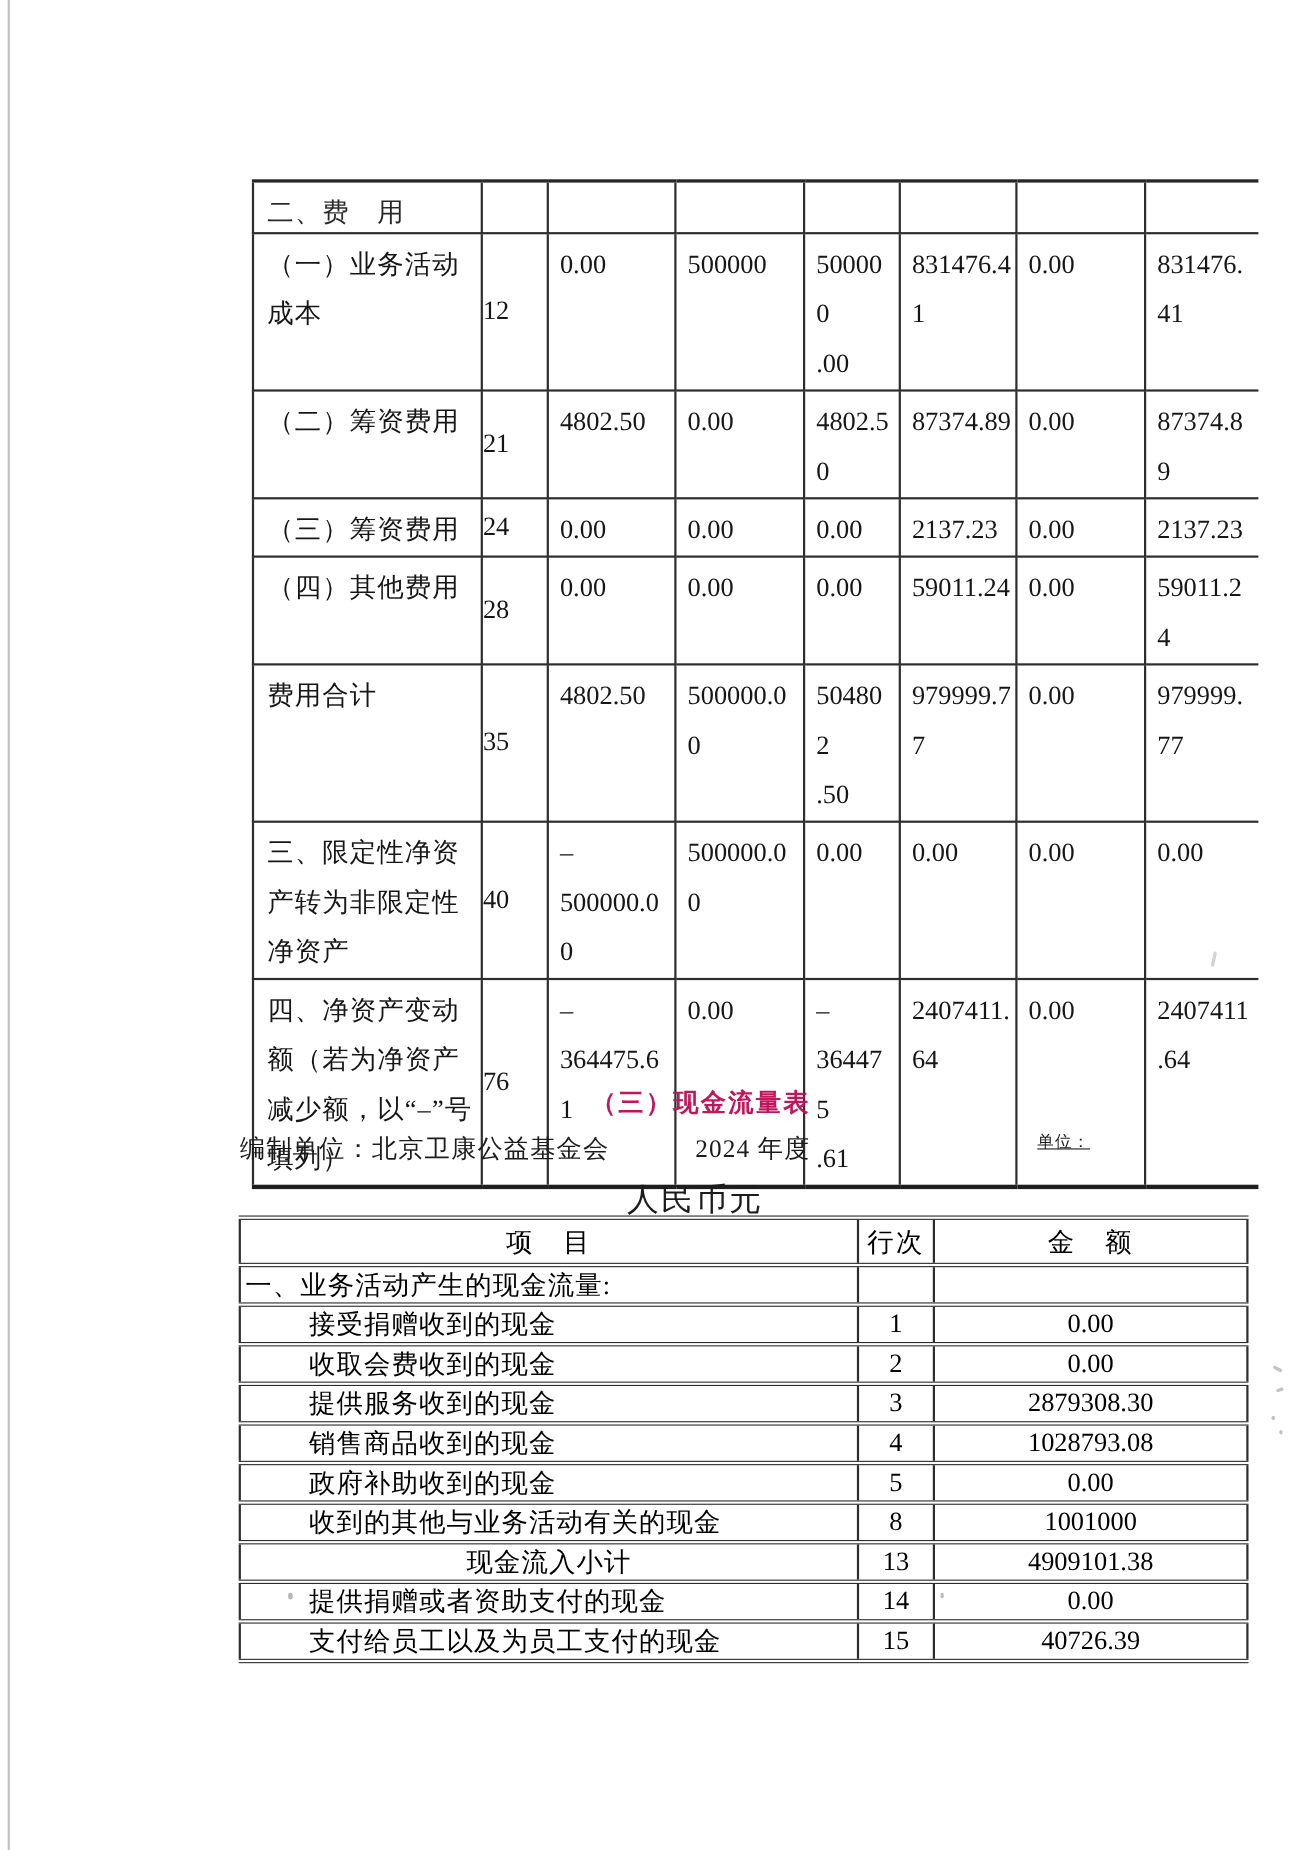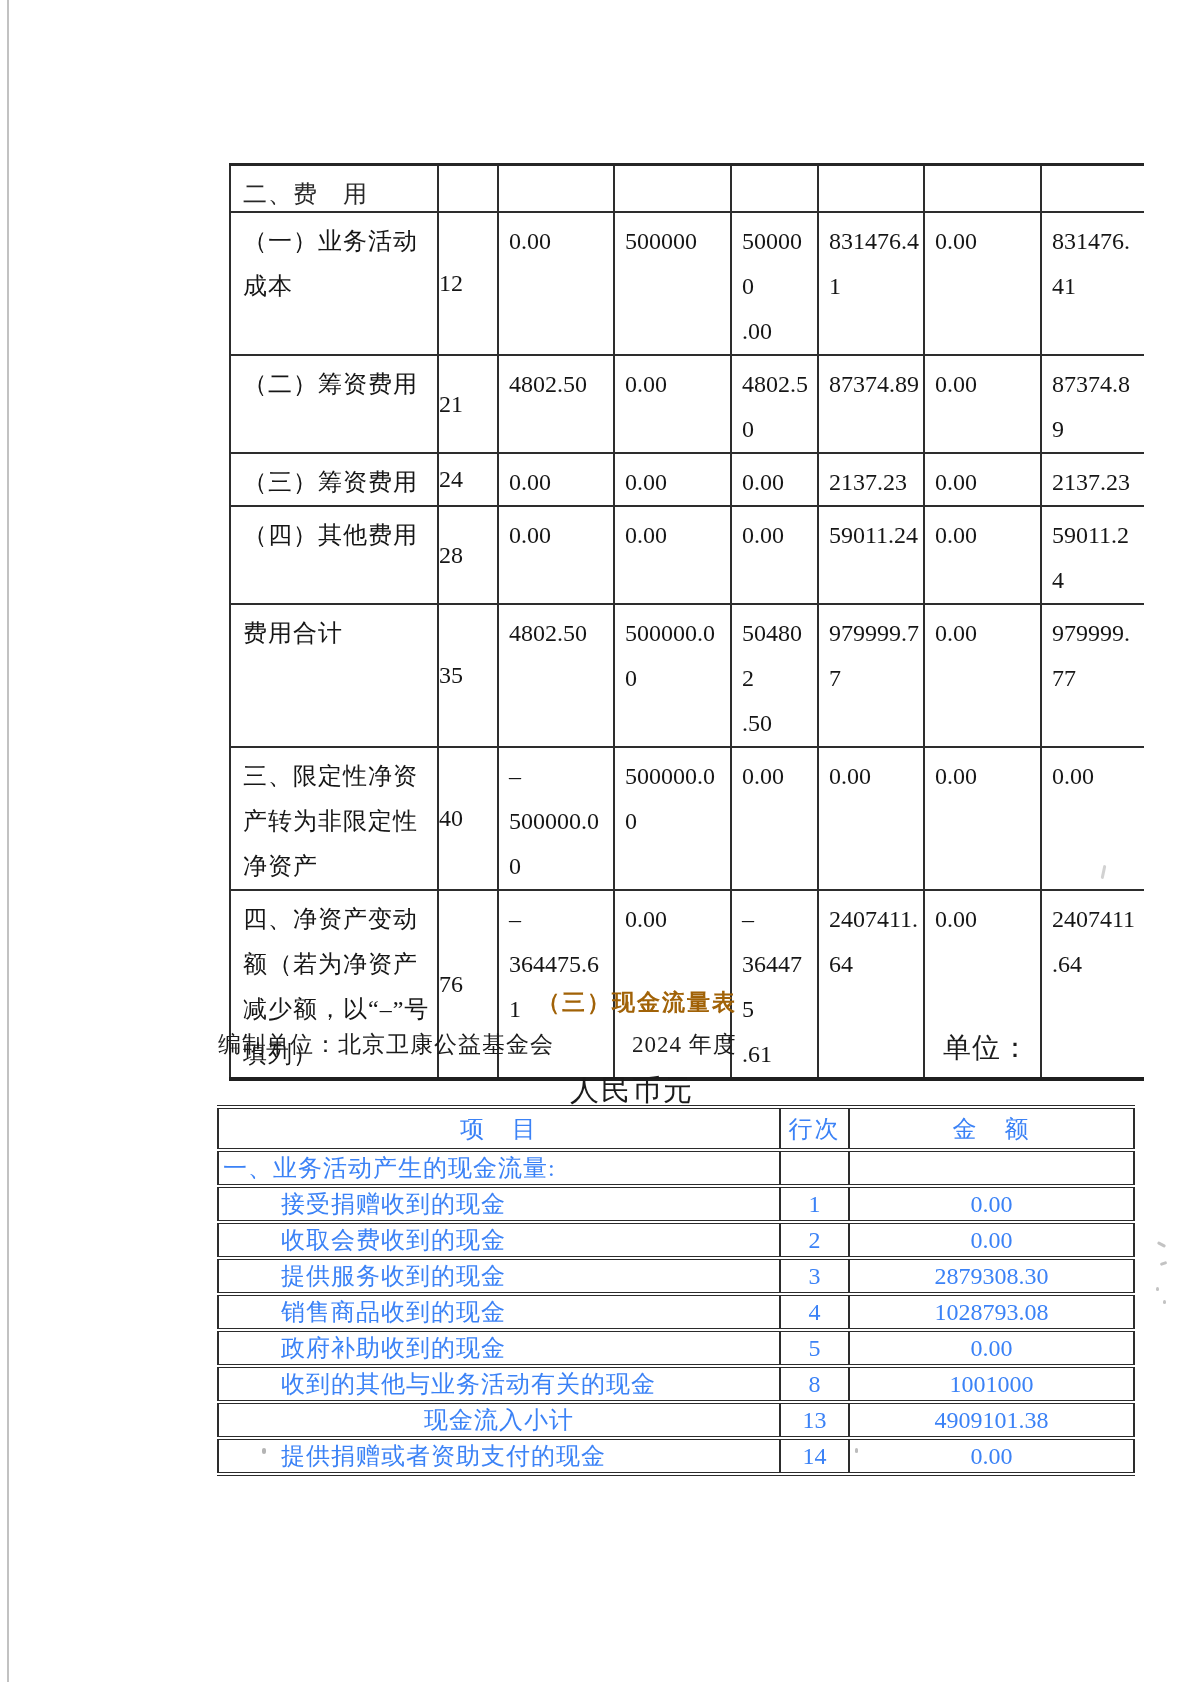--- a/index.html
+++ b/index.html
@@ -53,33 +53,33 @@
   table.t1 tr.r7{height:138px;}
   table.t1 tr.r8{height:177px;}
 
   
   .note-text{
     position:absolute;left:228px;top:944px;
     font-size:23px;letter-spacing:1px;color:#191919;
   }
   .sec-title{
     position:absolute;left:537px;top:987px;
-    font-size:23px;font-weight:bold;letter-spacing:2px;color:#a16207;
+    font-size:23px;font-weight:bold;letter-spacing:2px;color:#be185d;
   }
   .meta-prepared{position:absolute;left:218px;top:1029px;font-size:23px;letter-spacing:1px;}
   .meta-period{position:absolute;left:632px;top:1029px;font-size:23px;letter-spacing:1px;}
-  .meta-unit{position:absolute;left:943px;top:1029px;font-size:28px;letter-spacing:1px;}
+  .meta-unit{position:absolute;left:943px;top:1029px;font-size:15px;letter-spacing:1px;text-decoration:underline;}
   .meta-unit-value{position:absolute;left:570px;top:1071px;font-size:29px;letter-spacing:2px;}
 
   
   table.t2{
     position:absolute;left:217px;top:1105px;
     width:916px;
     border-collapse:collapse;table-layout:fixed;
-    font-size:24px;color:#3b82f6;
+    font-size:24px;color:#000000;
   }
   table.t2 th, table.t2 td{
     border-left:2px solid #2d2d2d;
     border-right:2px solid #2d2d2d;
     border-top:4px double #2b2b2b;
     border-bottom:4px double #2b2b2b;
     font-weight:normal;
     overflow:hidden;
     padding:0;
   }
@@ -270,20 +270,25 @@
         <tr class="ind-center">
           <td class="item">现金流入小计</td>
           <td class="lineno">13</td>
           <td class="amount">4909101.38</td>
         </tr>
         <tr class="ind-sub">
           <td class="item">提供捐赠或者资助支付的现金</td>
           <td class="lineno">14</td>
           <td class="amount">0.00</td>
         </tr>
+        <tr class="ind-sub">
+          <td class="item">支付给员工以及为员工支付的现金</td>
+          <td class="lineno">15</td>
+          <td class="amount">40726.39</td>
+        </tr>
       </tbody>
   </table>
 
   <div class="artifact" style="left:1157px;top:1243px;width:9px;height:3px;transform:rotate(28deg);"></div>
   <div class="artifact" style="left:1160px;top:1262px;width:7px;height:3px;transform:rotate(-18deg);"></div>
   <div class="artifact" style="left:1156px;top:1287px;width:3px;height:4px;"></div>
   <div class="artifact" style="left:1163px;top:1300px;width:3px;height:4px;"></div>
   <div class="artifact" style="left:1102px;top:865px;width:3px;height:14px;transform:rotate(12deg);opacity:.3;"></div>
   <div class="artifact" style="left:262px;top:1448px;width:4px;height:6px;opacity:.5;"></div>
   <div class="artifact" style="left:855px;top:1448px;width:3px;height:5px;opacity:.45;"></div>

